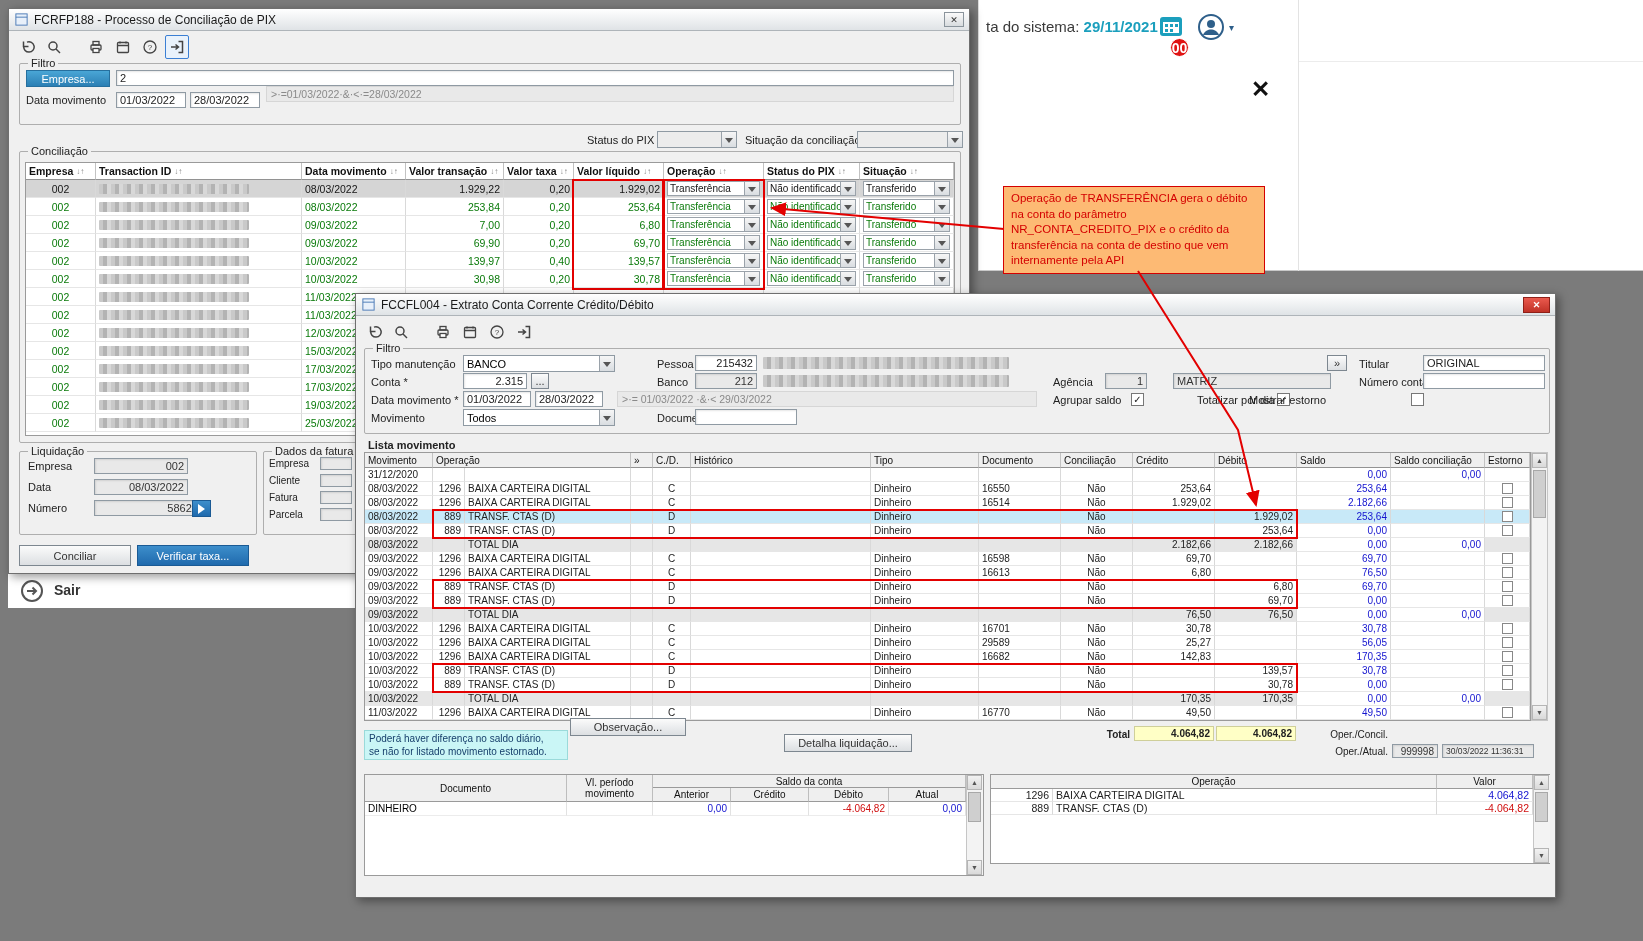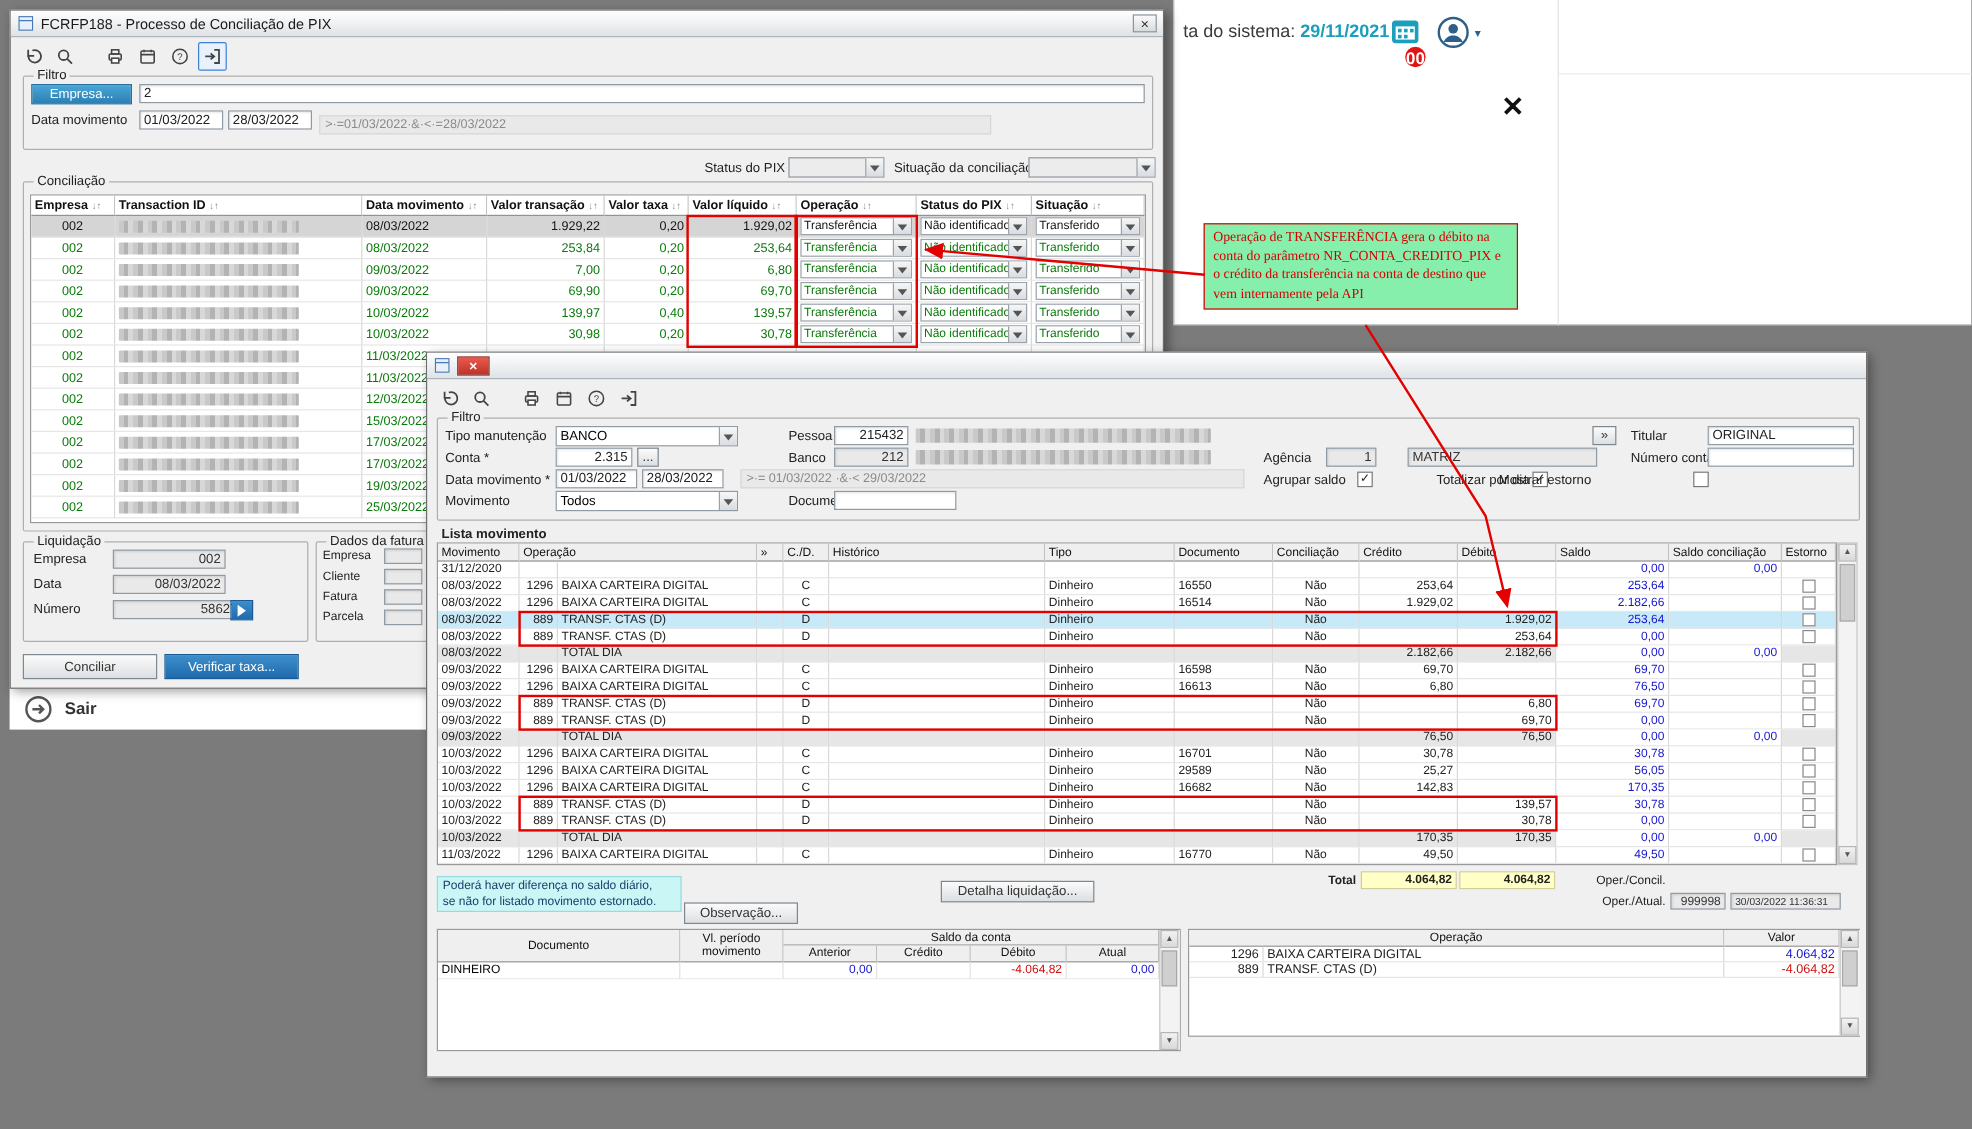--- a/index.html
+++ b/index.html
@@ -112,22 +112,22 @@
            color:#fff; font-size:14px; font-weight:bold; display:flex; align-items:center; justify-content:center;
            border:1px solid #fff; }
   .bigx { position:absolute; left:272px; top:76px; font-size:23px; font-weight:bold; color:#111; }
   .vline { position:absolute; left:319px; top:0; width:1px; height:271px; background:#e3e3e3; }
   .hline { position:absolute; left:320px; top:61px; right:0; height:1px; background:#ececec; }
   .caret { position:absolute; left:250px; top:22px; font-size:10px; color:#2e5f8a; }
 
   .sairstrip { position:absolute; left:8px; top:574px; width:348px; height:34px; background:#fff; z-index:2; }
   .sairlbl { position:absolute; left:46px; top:8px; font-size:14px; font-weight:bold; color:#333; }
 
-  .callout { position:absolute; left:1003px; top:186px; width:262px; background:#86efac; border:1.5px solid #d40000;
-             color:#d40000; font-size:11.5px; line-height:1.35; padding:4px 7px; z-index:40;font-family:Liberation Serif, serif; }
+  .callout { position:absolute; left:1003px; top:186px; width:262px; background:#fdba74; border:1.5px solid #d40000;
+             color:#d40000; font-size:11.5px; line-height:1.35; padding:4px 7px; z-index:40; }
   .arrows { position:absolute; left:0; top:0; width:1643px; height:941px; pointer-events:none; z-index:60; }
 
   svg.ic { display:block; }
 </style>
 </head>
 <body>
 
 <div class="page">
 
   <div class="bgpanel">
@@ -214,21 +214,21 @@
         </span>
     </div>
 
     <fieldset class="box" style="left:10px;top:54px;width:942px;height:62px">
       <legend>Filtro</legend>
       <button class="btn teal" style="left:6px;top:6px;width:84px;height:17px">Empresa...</button>
       <div class="fld" style="left:96px;top:6px;width:838px">2</div>
       <span class="lbl" style="left:6px;top:30px">Data movimento</span>
       <div class="fld" style="left:96px;top:28px;width:70px">01/03/2022</div>
       <div class="fld" style="left:170px;top:28px;width:70px">28/03/2022</div>
-      <div class="expr" style="left:246px;top:32px;width:560px">&gt;·=01/03/2022·&amp;·&lt;·=28/03/2022</div>
+      <div class="expr" style="left:246px;top:22px;width:688px">&gt;·=01/03/2022·&amp;·&lt;·=28/03/2022</div>
     </fieldset>
 
     <span class="lbl" style="left:578px;top:125px">Status do PIX</span>
     <div class="combo gray" style="left:648px;top:122px;width:80px">
       <span class="ctext"></span>
         <span class="carrow">
           <i class="tri"></i>
         </span>
     </div>
     <span class="lbl" style="left:736px;top:125px">Situação da conciliação</span>
@@ -623,20 +623,21 @@
     <button class="btn" style="left:10px;top:536px;width:112px;height:21px">Conciliar</button>
     <button class="btn blue" style="left:128px;top:536px;width:112px;height:21px">Verificar taxa...</button>
   </div>
 
   <div class="win" id="win2" style="left:355px;top:293px;width:1201px;height:605px;z-index:20">
     <div class="titlebar">
       <svg class="ic" width="15" height="15" viewBox="0 0 16 16">
         <rect x="2" y="2" width="12" height="12" fill="#e8f0fa" stroke="#4a7ab5"></rect>
           <path d="M2 5.5H14" stroke="#4a7ab5"></path>
       </svg>
+      <span class="title">FCCFL004 - Extrato Conta Corrente Crédito/Débito</span>
       <span class="winbtn red">✕</span>
     </div>
     <div class="toolbar">
       <span class="tbtn">
           <svg class="ic" width="16" height="16" viewBox="0 0 16 16" fill="none" stroke="#444" stroke-width="1.5">
             <path d="M4.5 2.5v5h5"></path>
             <path d="M4.8 7.2A5.2 5.2 0 1 0 8 3.1"></path>
           </svg>
         </span>
       <span class="tbtn">
@@ -1075,21 +1076,21 @@
     <div class="yf" style="left:860px;top:432px;width:80px">4.064,82</div>
     <span class="tlbl" style="left:938px;top:435px;width:94px">Oper./Concil.</span>
     <span class="tlbl" style="left:938px;top:452px;width:94px">Oper./Atual.</span>
     <div class="fld gray right" style="left:1036px;top:450px;width:46px;height:14px;font-size:10px">999998</div>
     <div class="fld gray" style="left:1086px;top:450px;width:92px;height:14px;font-size:8.5px">30/03/2022 11:36:31</div>
 
     <div class="note" style="left:8px;top:436px;width:204px;height:30px">
       <div>Poderá haver diferença no saldo diário,</div>
       <div>se não for listado movimento estornado.</div>
     </div>
-    <button class="btn" style="left:214px;top:458px;width:95px;height:18px">Observação...</button>
+    <button class="btn" style="left:214px;top:424px;width:116px;height:18px">Observação...</button>
     <button class="btn" style="left:428px;top:440px;width:128px;height:18px">Detalha liquidação...</button>
 
     <div class="panel" style="left:8px;top:480px;width:620px;height:102px">
       <div class="ph" style="left:0;top:0;width:202px;height:27px">Documento</div>
       <div class="ph" style="left:202px;top:0;width:86px;height:27px">Vl. período movimento</div>
       <div class="ph" style="left:288px;top:0;width:313px;height:13px">Saldo da conta</div>
       <div class="ph" style="left:288px;top:13px;width:78px;height:14px">Anterior</div>
       <div class="ph" style="left:366px;top:13px;width:78px;height:14px">Crédito</div>
       <div class="ph" style="left:444px;top:13px;width:80px;height:14px">Débito</div>
       <div class="ph" style="left:524px;top:13px;width:77px;height:14px">Atual</div>

